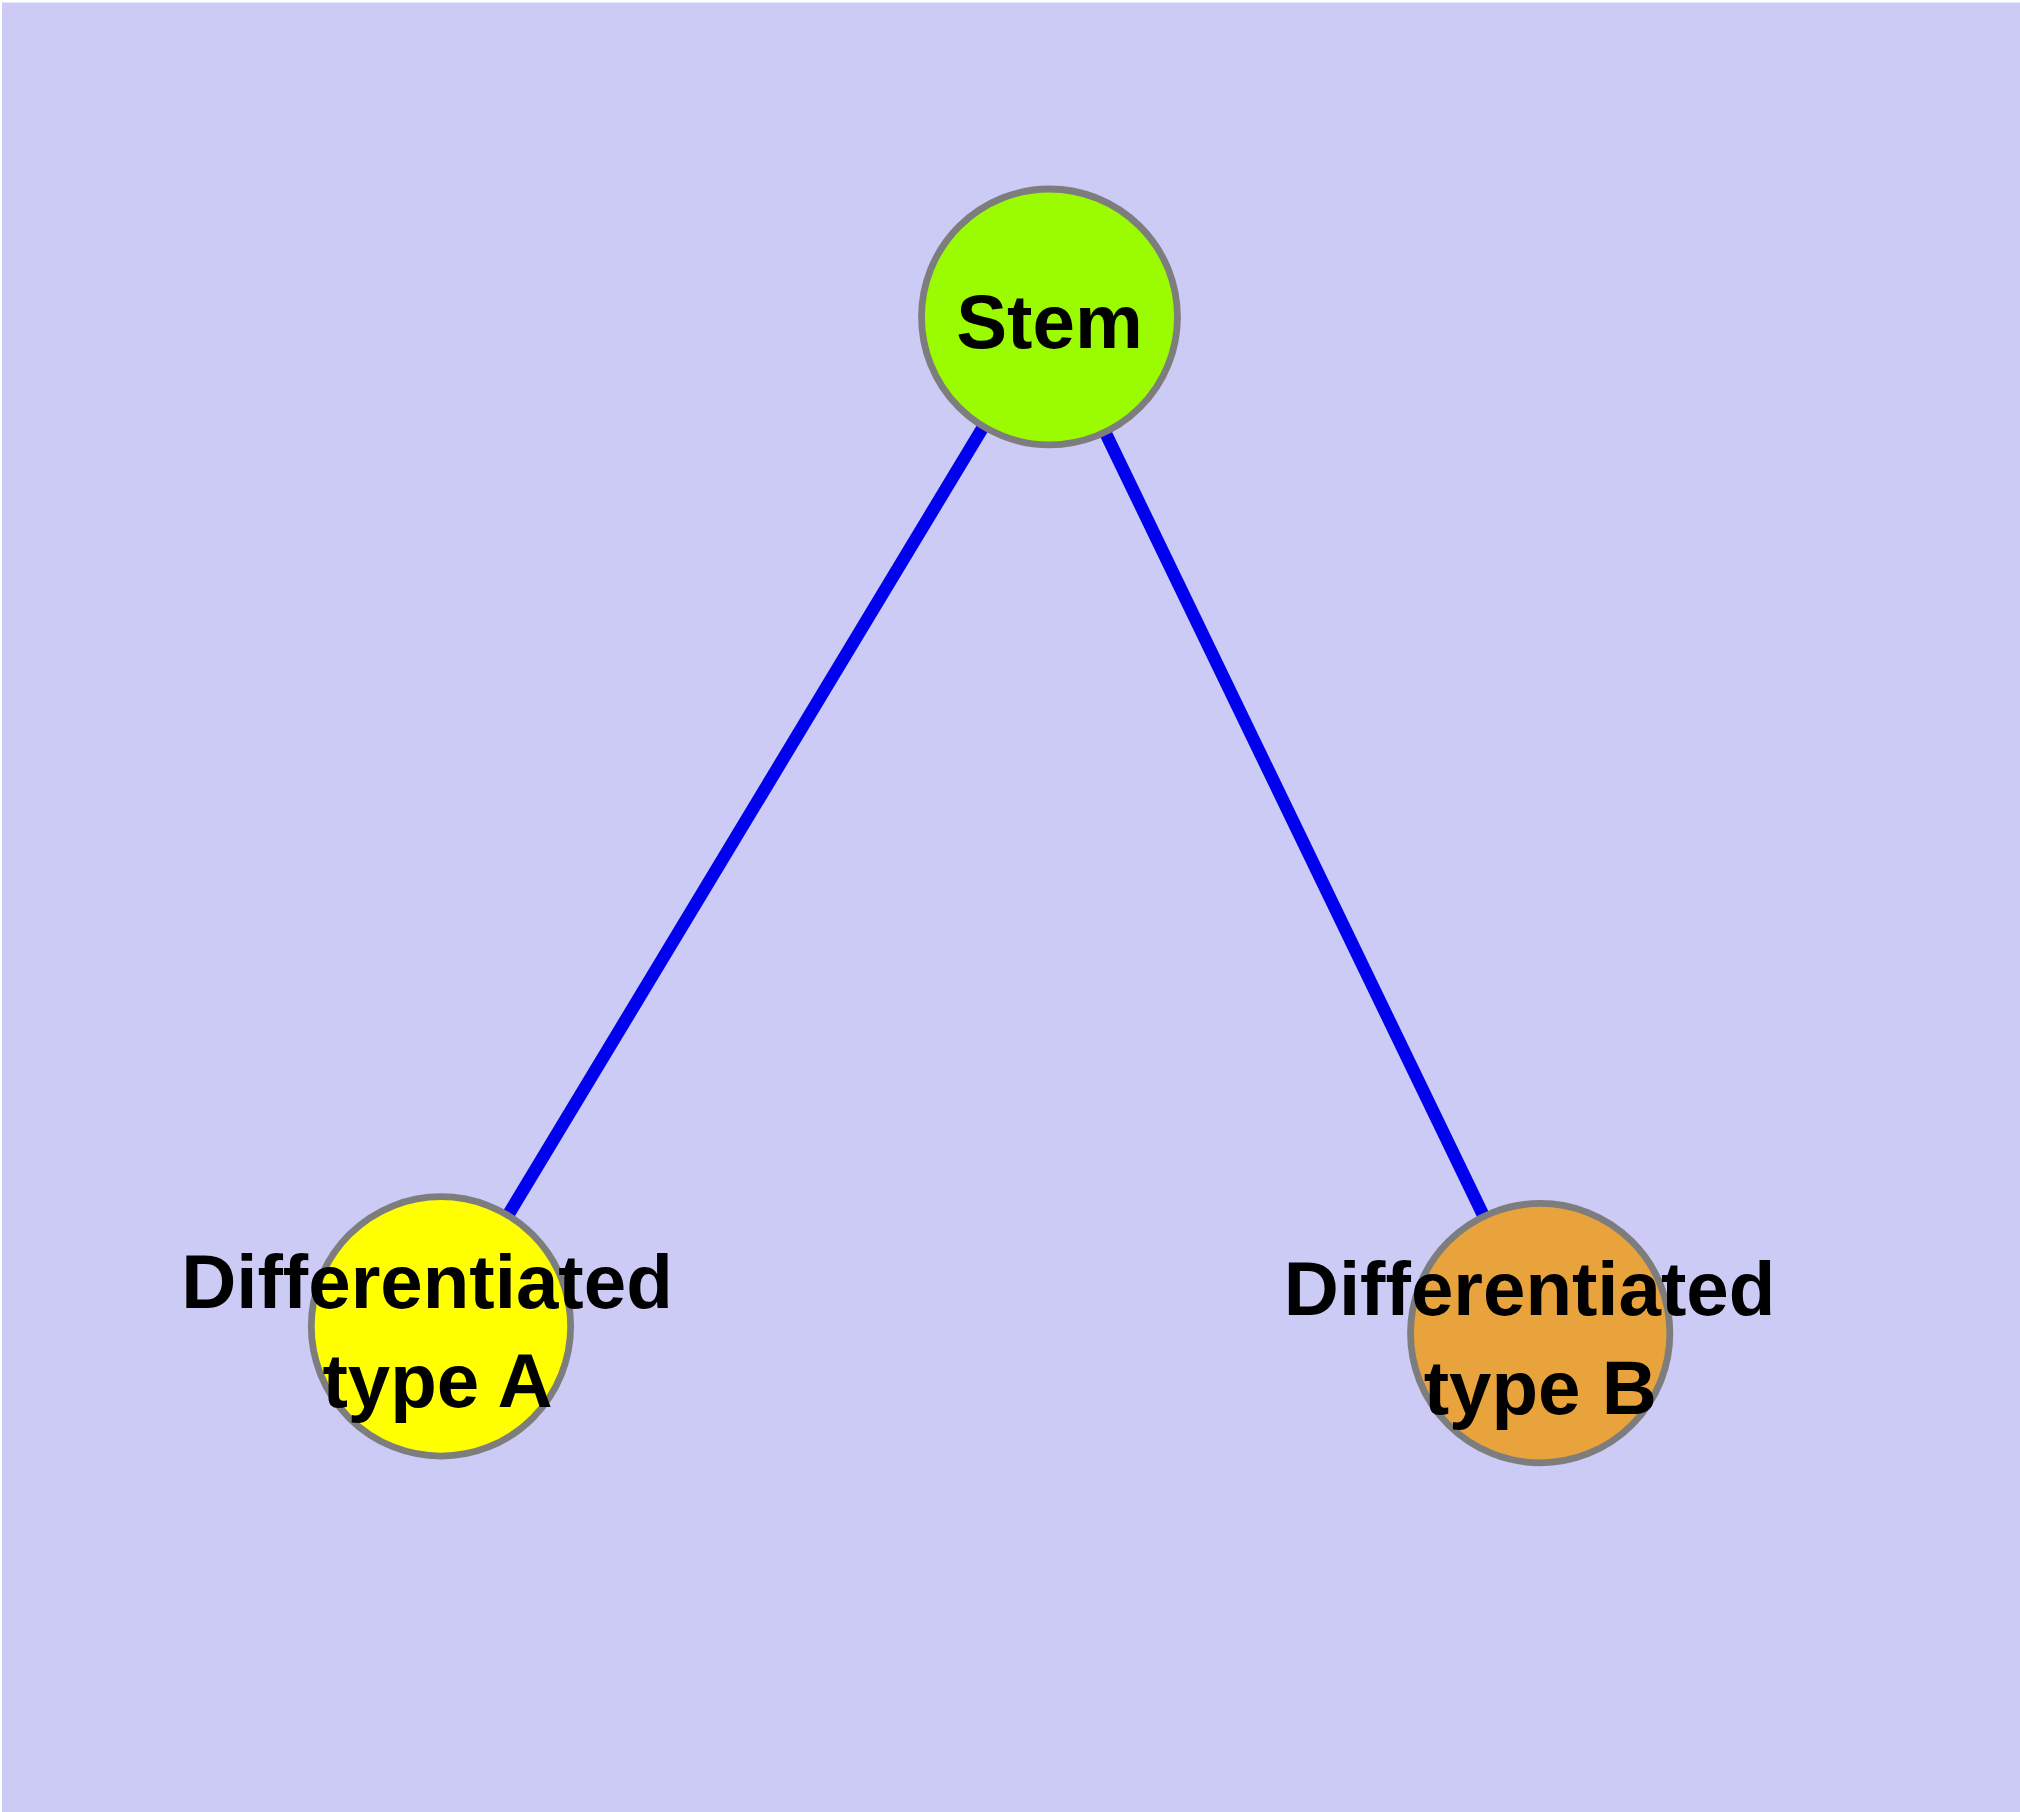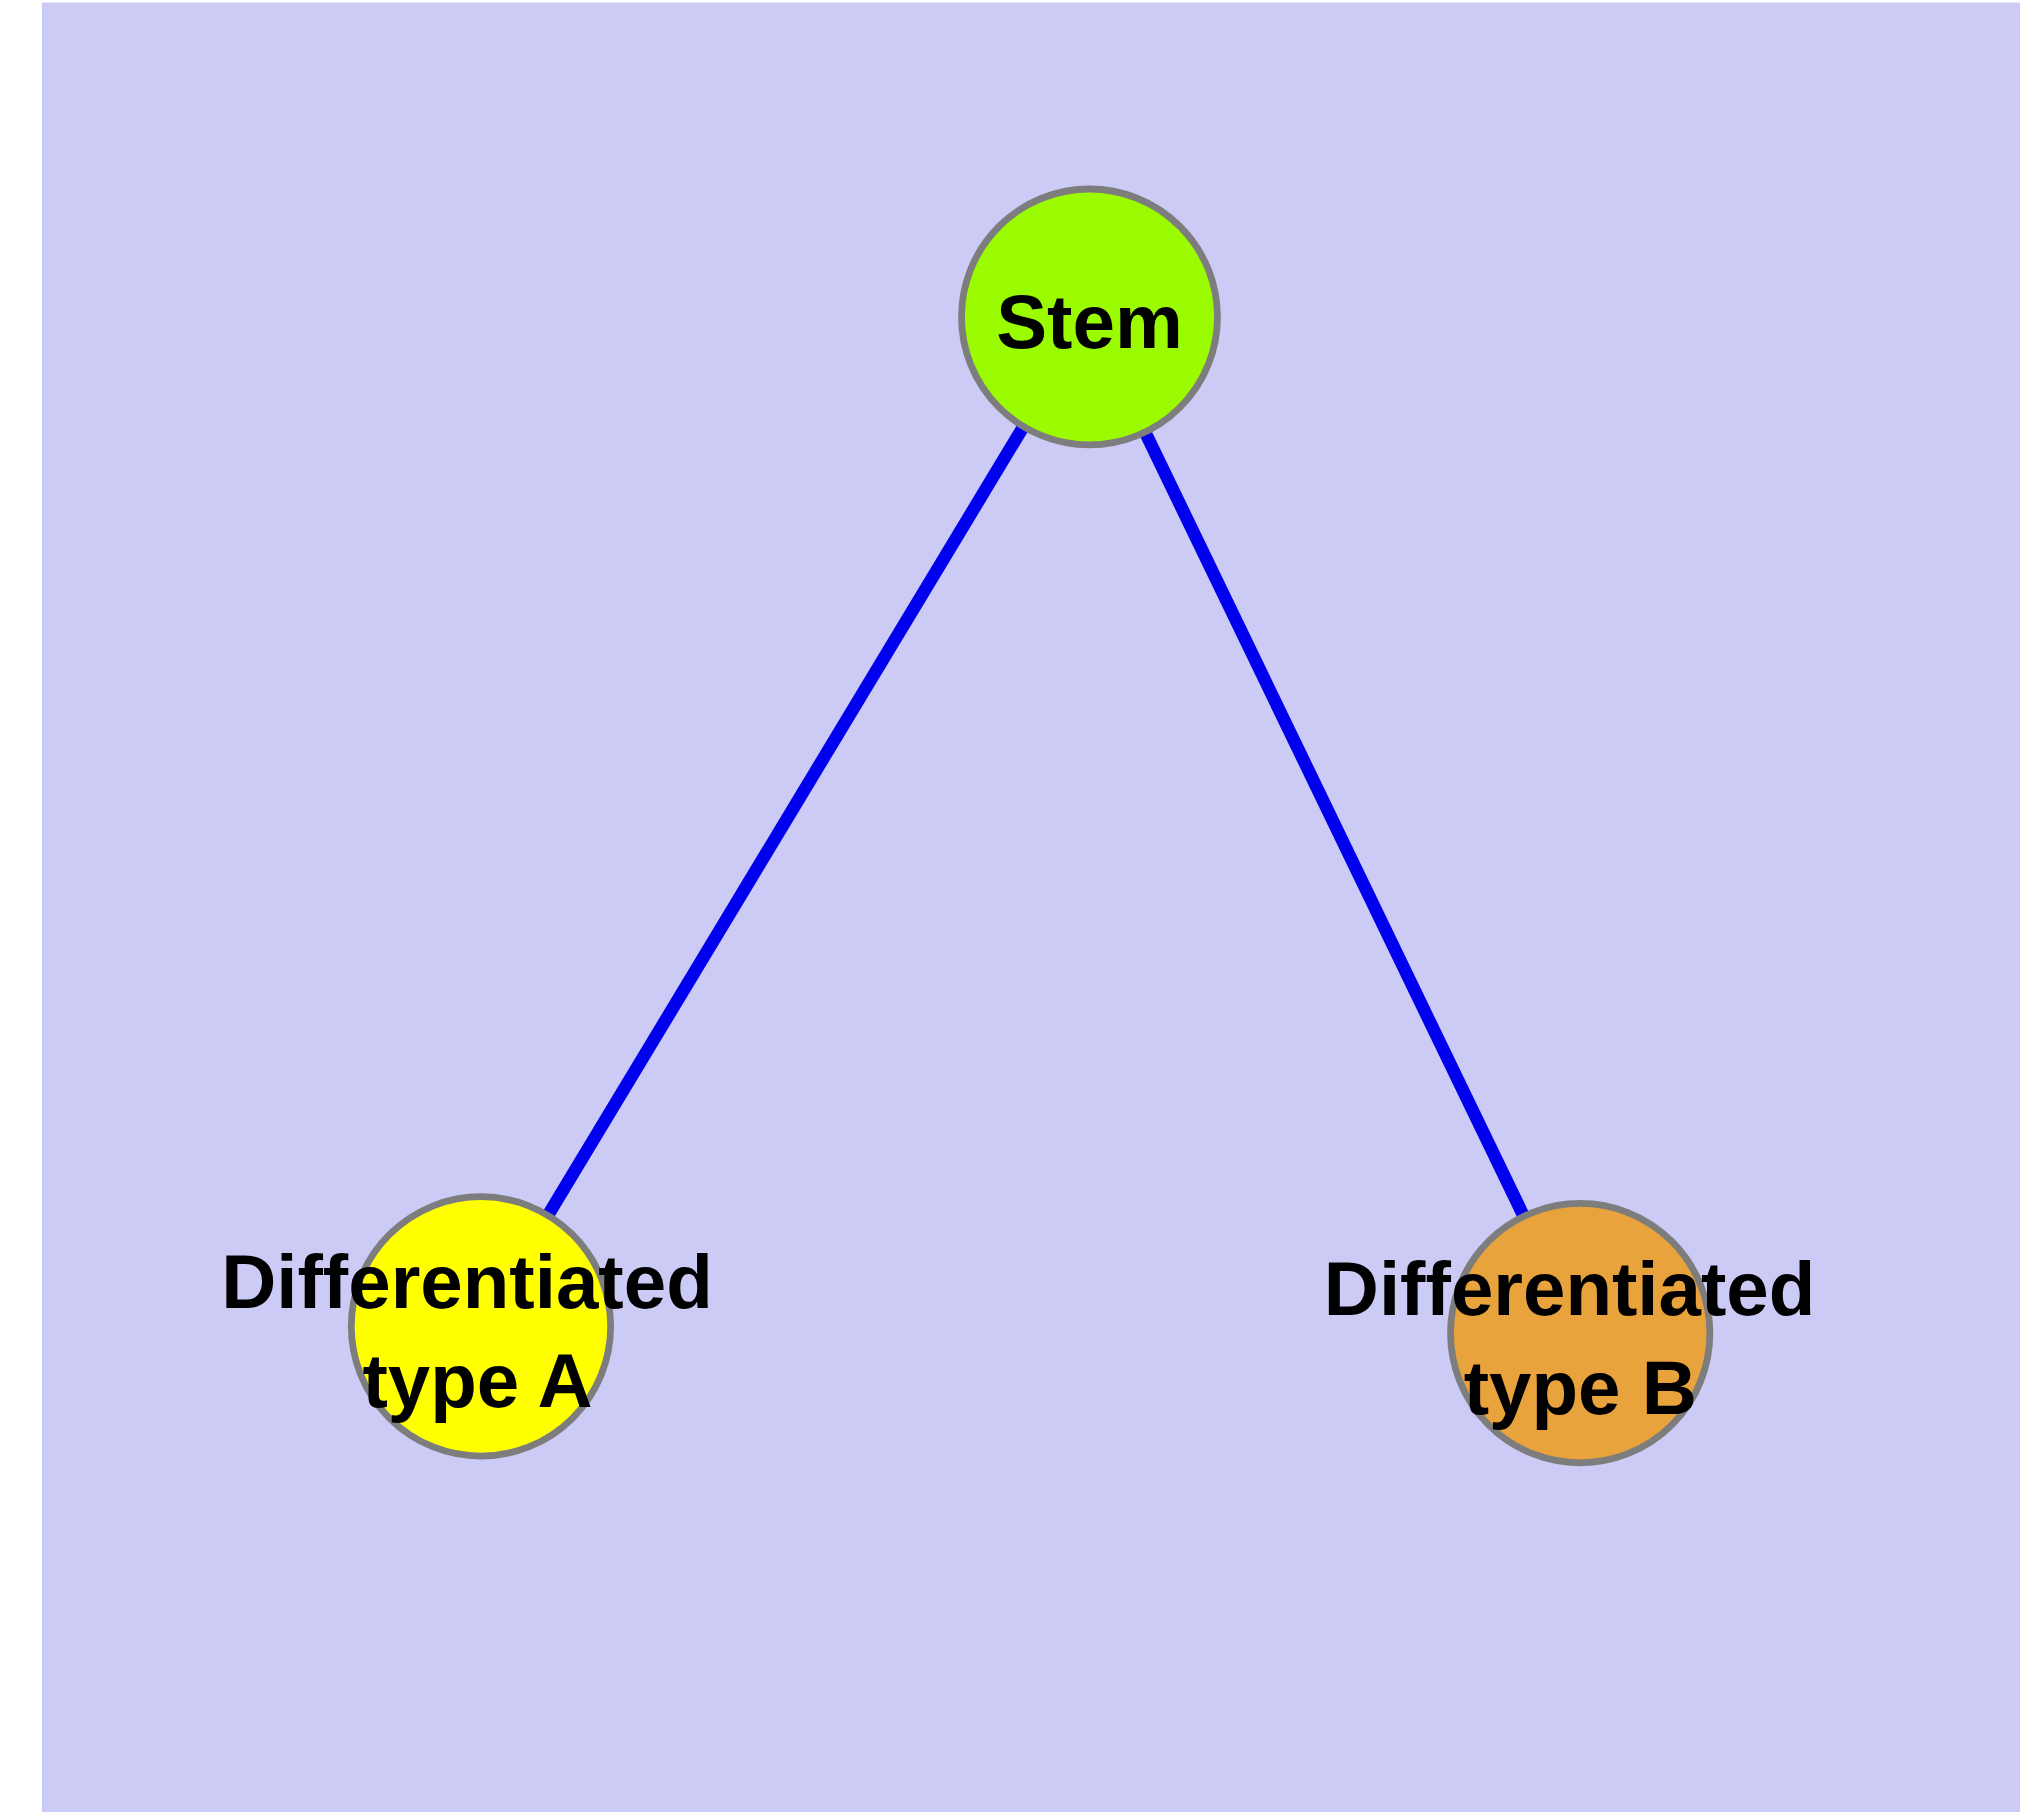--- a/index.html
+++ b/index.html
@@ -8,21 +8,20 @@
     background: #ffffff;
     width: 2021px;
     height: 1812px;
     overflow: hidden;
   }
   .stage {
     position: relative;
     width: 1728px;
     height: 1812px;
     font-family: "Liberation Sans", sans-serif;
-    margin-left: 40px;
   }
   svg.graph {
     display: block;
     width: 2021px;
     height: 1812px;
   }
   .edge {
     stroke-width: 15px;
     stroke-linecap: butt;
   }

